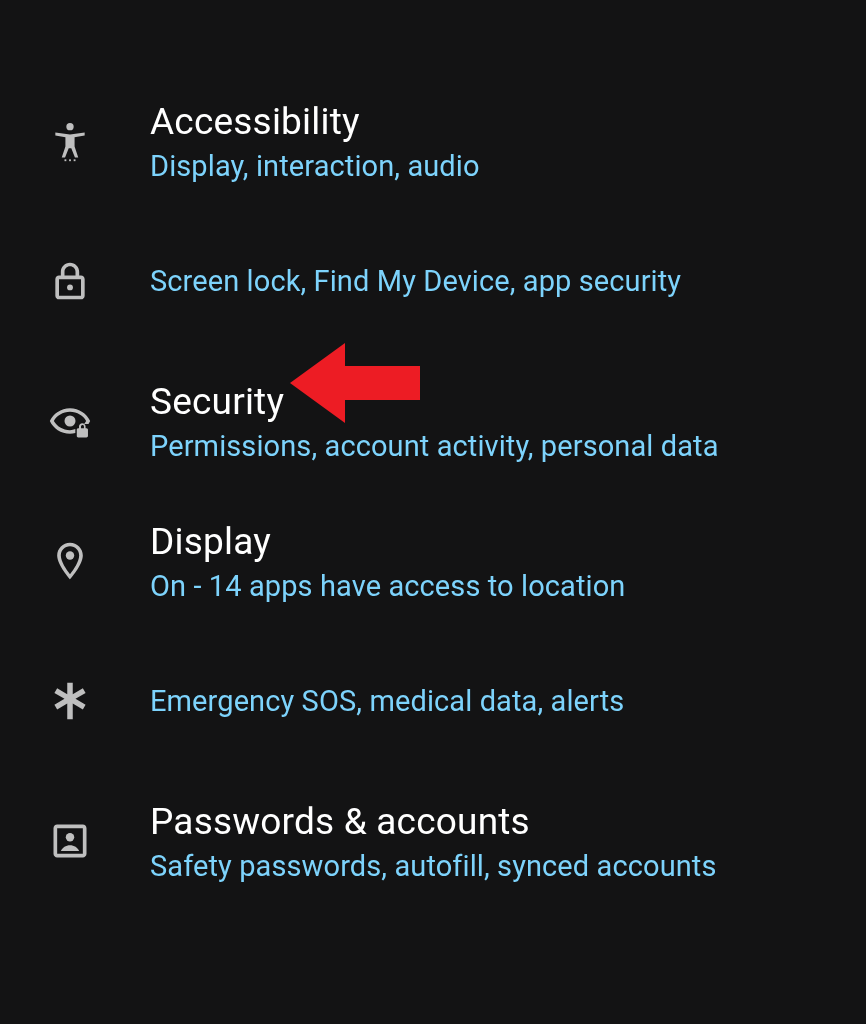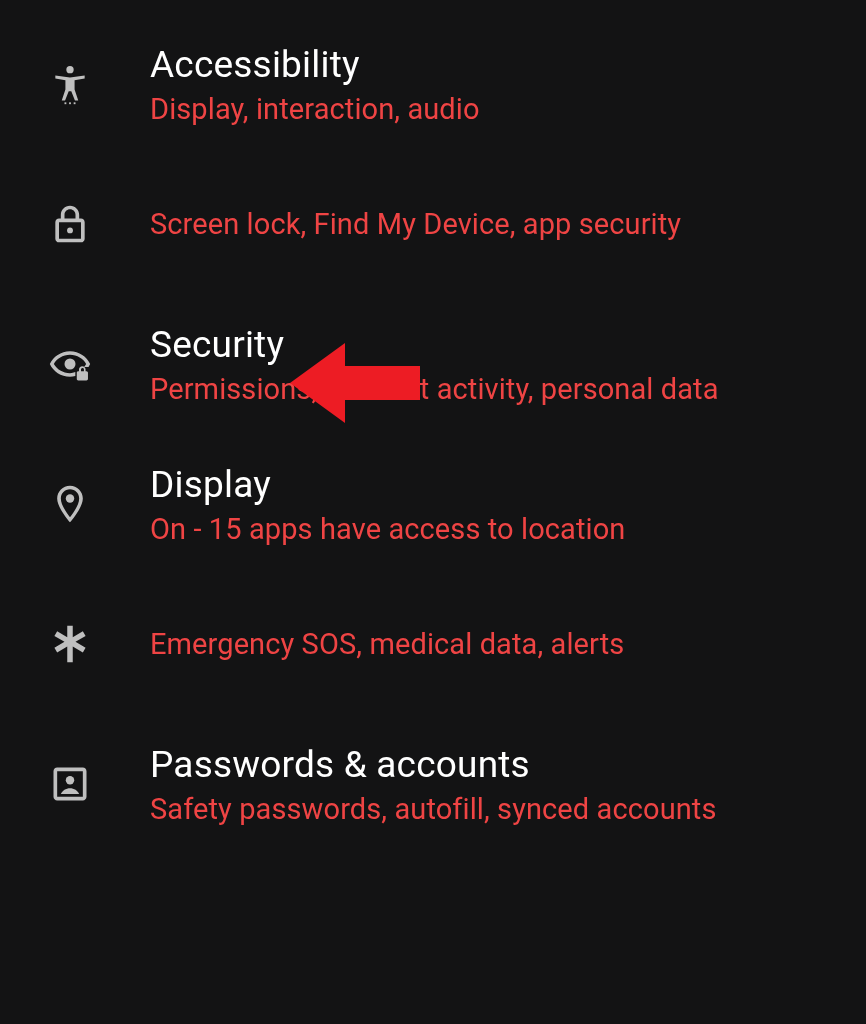--- a/index.html
+++ b/index.html
@@ -5,21 +5,22 @@
     * { box-sizing: border-box; margin: 0; padding: 0; }
     body {
       width: 866px;
       height: 1024px;
       background: #131314;
       font-family: Roboto, 'Segoe UI', Arial, sans-serif;
       overflow: hidden;
       position: relative;
     }
     .settings-list {
-      padding-top: 14px;
+      padding-top: 30px;
+      margin-top: 41px;
     }
     .settings-item {
       display: flex;
       align-items: center;
       padding: 24px 20px 24px 40px;
       min-height: 140px;
       cursor: pointer;
     }
     .icon-wrap {
       width: 60px;
@@ -42,21 +43,21 @@
     }
     .item-title {
       font-size: 37px;
       font-weight: 400;
       color: #ffffff;
       letter-spacing: 0.2px;
     }
     .item-subtitle {
       font-size: 29px;
       font-weight: 400;
-      color: #ef4444;
+      color: #7dd3fc;
       letter-spacing: 0.1px;
       text-align: right;
     }
     .red-arrow {
       position: absolute;
       top: 338px;
       left: 290px;
       width: 130px;
       height: 90px;
       pointer-events: none;
@@ -111,21 +112,21 @@
 
   <div class="settings-item">
     <span class="icon-wrap">
       <svg viewBox="0 0 24 24">
           <path d="M12 2C8.1 2 5 5.1 5 9c0 5.2 7 13 7 13s7-7.8 7-13c0-3.9-3.1-7-7-7zm0 17.2C10 16.7 7 12.3 7 9c0-2.8 2.2-5 5-5s5 2.2 5 5c0 3.3-3 7.7-5 10.2z"></path>
           <circle cx="12" cy="9" r="2.3"></circle>
         </svg>
     </span>
     <div class="text-wrap">
       <span class="item-title">Display</span>
-      <span class="item-subtitle">On - 15 apps have access to location</span>
+      <span class="item-subtitle">On - 14 apps have access to location</span>
     </div>
   </div>
 
   <div class="settings-item">
     <span class="icon-wrap">
       <svg viewBox="0 0 24 24">
           <path d="M13.5 2h-3v6.3L5 5.1 3.5 7.7 9 10.8 3.5 14l1.5 2.6 5.5-3.2V22h3v-8.6l5.5 3.2L20.5 14 15 10.8l5.5-3.1L19 5.1l-5.5 3.2z"></path>
         </svg>
     </span>
     <div class="text-wrap">

